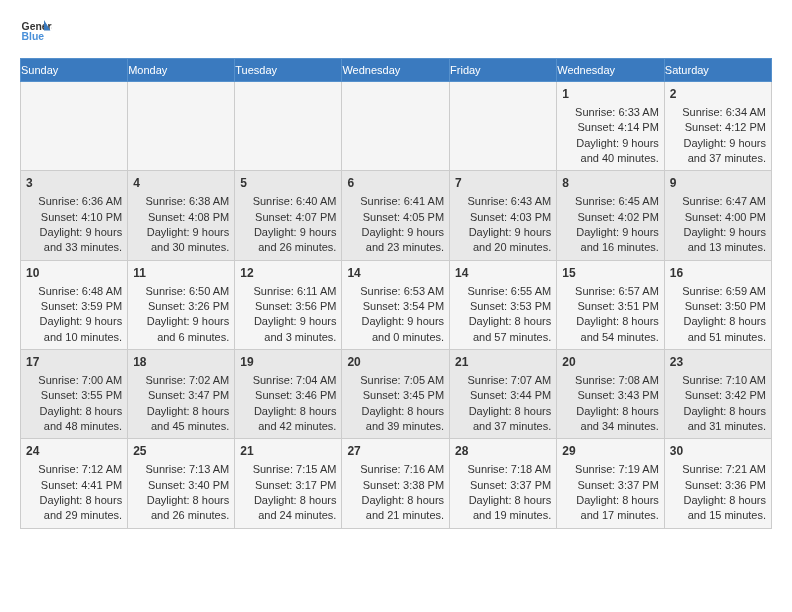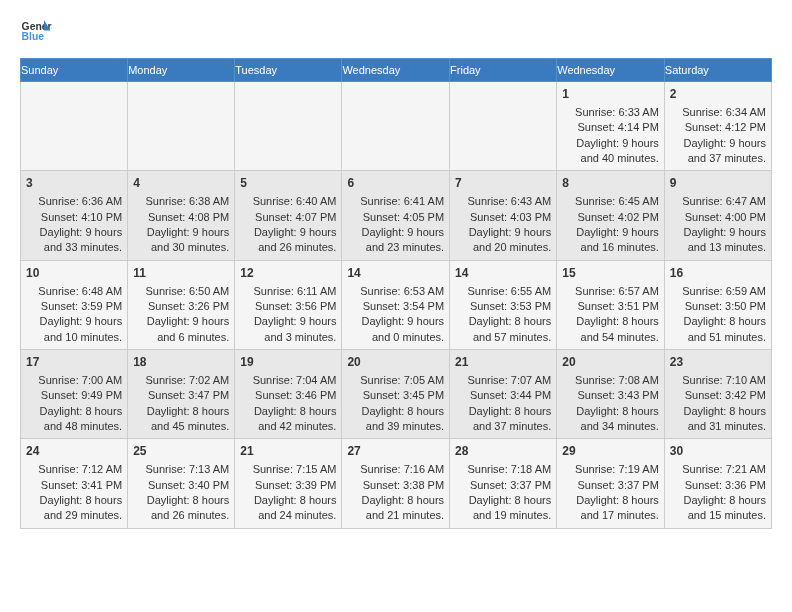--- a/index.html
+++ b/index.html
@@ -215,21 +215,21 @@
           <span class="day-number">16</span>
           <div class="day-detail">Sunrise: 6:59 AM
 Sunset: 3:50 PM
 Daylight: 8 hours and 51 minutes.</div>
         </td>
       </tr>
       <tr>
         <td>
           <span class="day-number">17</span>
           <div class="day-detail">Sunrise: 7:00 AM
-Sunset: 9:49 PM
+Sunset: 3:55 PM
 Daylight: 8 hours and 48 minutes.</div>
         </td>
         <td>
           <span class="day-number">18</span>
           <div class="day-detail">Sunrise: 7:02 AM
 Sunset: 3:47 PM
 Daylight: 8 hours and 45 minutes.</div>
         </td>
         <td>
           <span class="day-number">19</span>
@@ -259,33 +259,33 @@
           <span class="day-number">23</span>
           <div class="day-detail">Sunrise: 7:10 AM
 Sunset: 3:42 PM
 Daylight: 8 hours and 31 minutes.</div>
         </td>
       </tr>
       <tr>
         <td>
           <span class="day-number">24</span>
           <div class="day-detail">Sunrise: 7:12 AM
-Sunset: 3:41 PM
+Sunset: 4:41 PM
 Daylight: 8 hours and 29 minutes.</div>
         </td>
         <td>
           <span class="day-number">25</span>
           <div class="day-detail">Sunrise: 7:13 AM
 Sunset: 3:40 PM
 Daylight: 8 hours and 26 minutes.</div>
         </td>
         <td>
           <span class="day-number">21</span>
           <div class="day-detail">Sunrise: 7:15 AM
-Sunset: 3:39 PM
+Sunset: 3:17 PM
 Daylight: 8 hours and 24 minutes.</div>
         </td>
         <td>
           <span class="day-number">27</span>
           <div class="day-detail">Sunrise: 7:16 AM
 Sunset: 3:38 PM
 Daylight: 8 hours and 21 minutes.</div>
         </td>
         <td>
           <span class="day-number">28</span>

